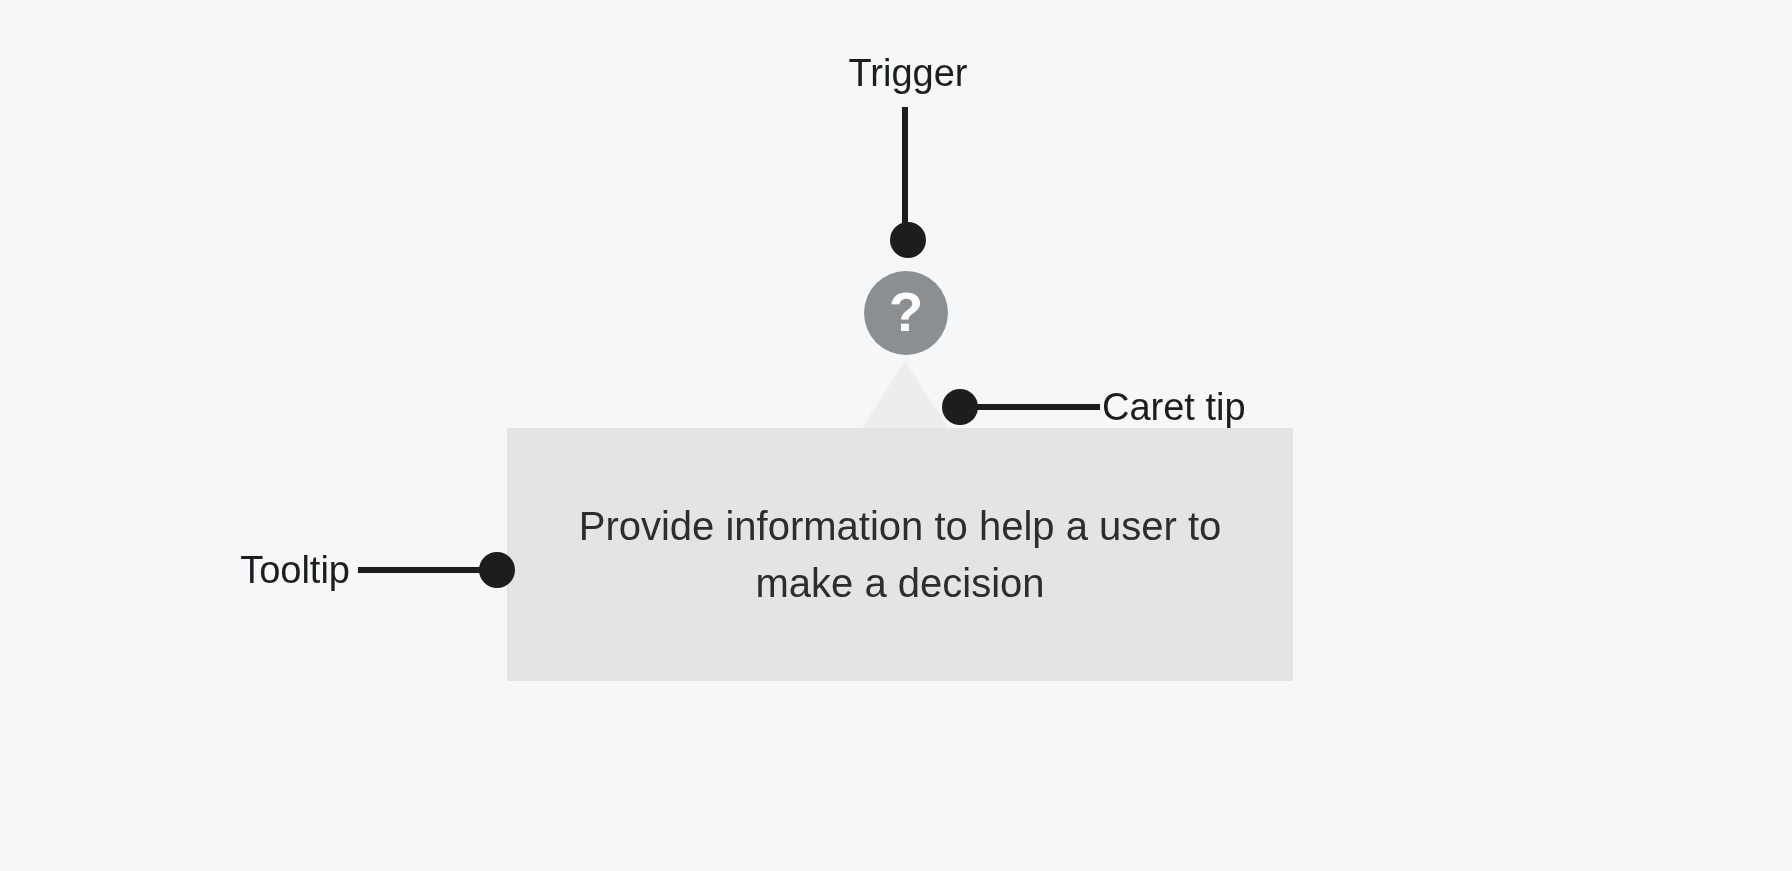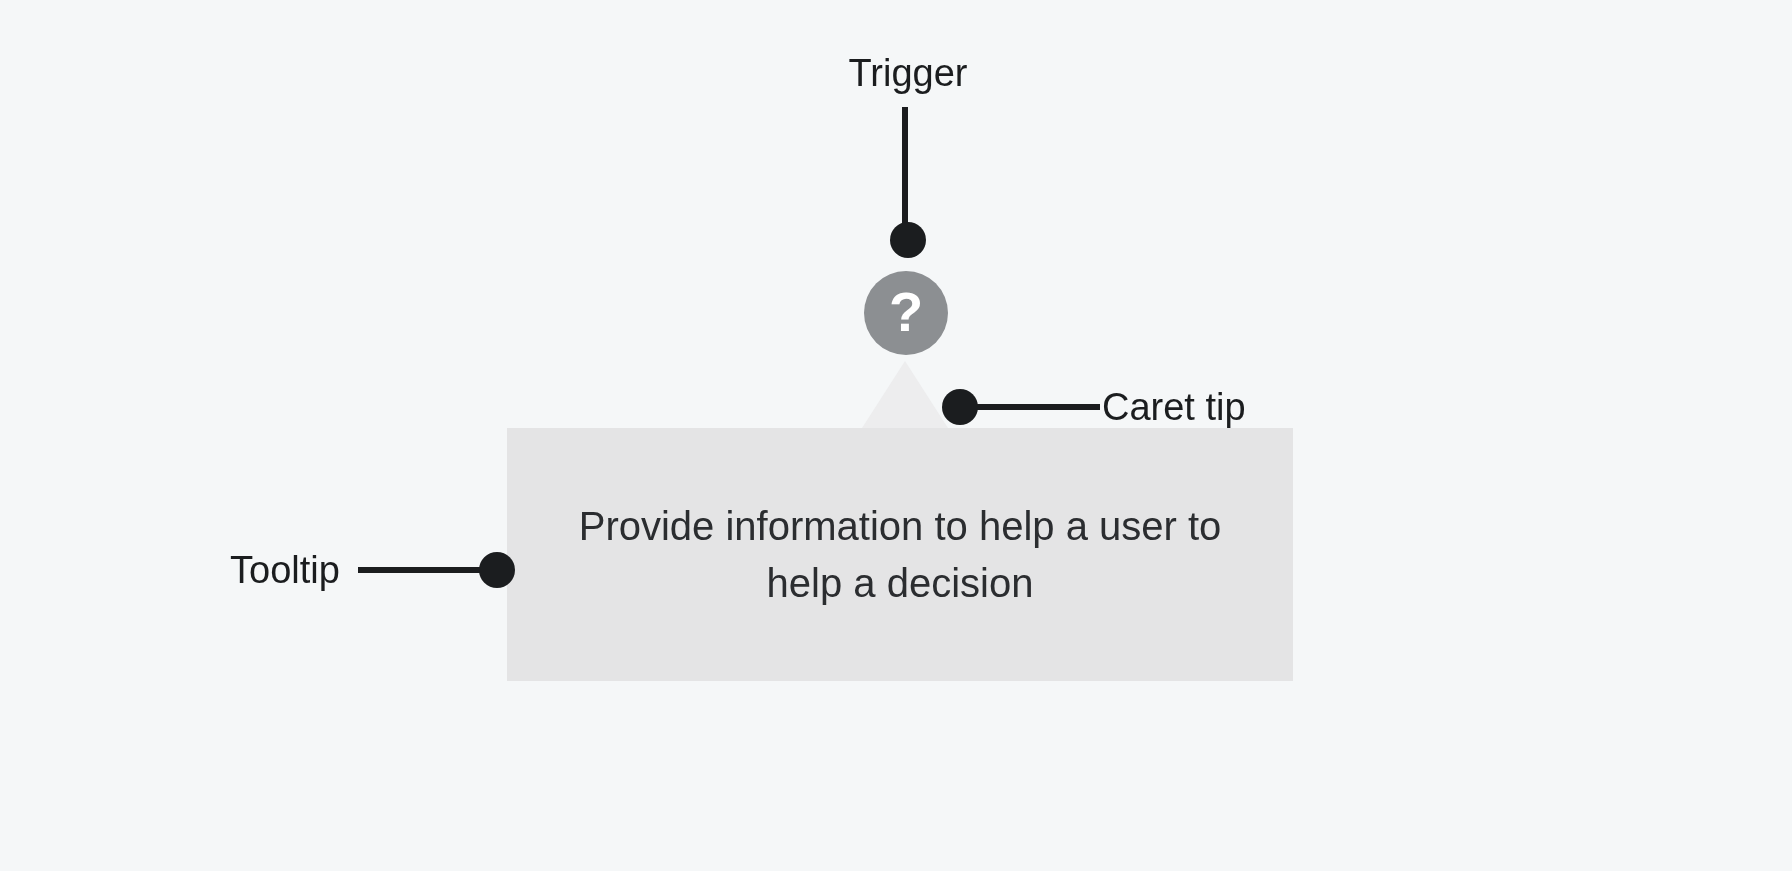--- a/index.html
+++ b/index.html
@@ -30,21 +30,21 @@
     left: 908px;
     top: 52px;
     transform: translateX(-50%);
     text-align: center;
   }
 
   .tooltip-label {
     left: 220px;
     top: 549px;
     width: 130px;
-    text-align: center;
+    text-align: right;
   }
 
   .caret-label {
     left: 1102px;
     top: 386px;
   }
 
   
   .conn {
     position: absolute;
@@ -152,20 +152,20 @@
   </div>
 
   <div class="caret"></div>
 
   <div class="dot caret-dot"></div>
   <div class="conn caret-line"></div>
   <div class="label caret-label">Caret tip</div>
 
   <div class="tooltip-box">
     <div class="tline">Provide information to help a user to</div>
-    <div class="tline">help a decision</div>
+    <div class="tline">make a decision</div>
   </div>
 
   <div class="label tooltip-label">Tooltip</div>
   <div class="conn tooltip-line"></div>
   <div class="dot tooltip-dot"></div>
 
 </div>
 
 </body></html>

